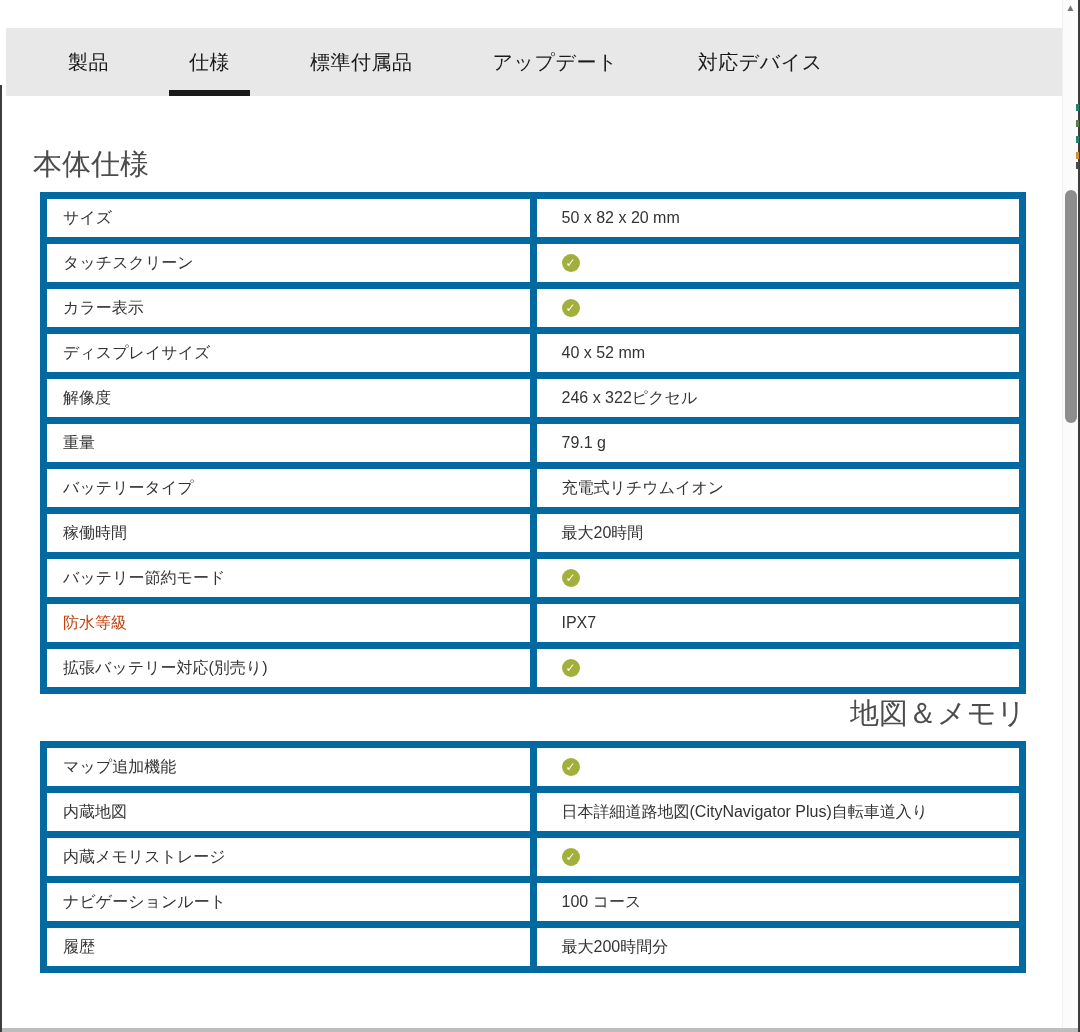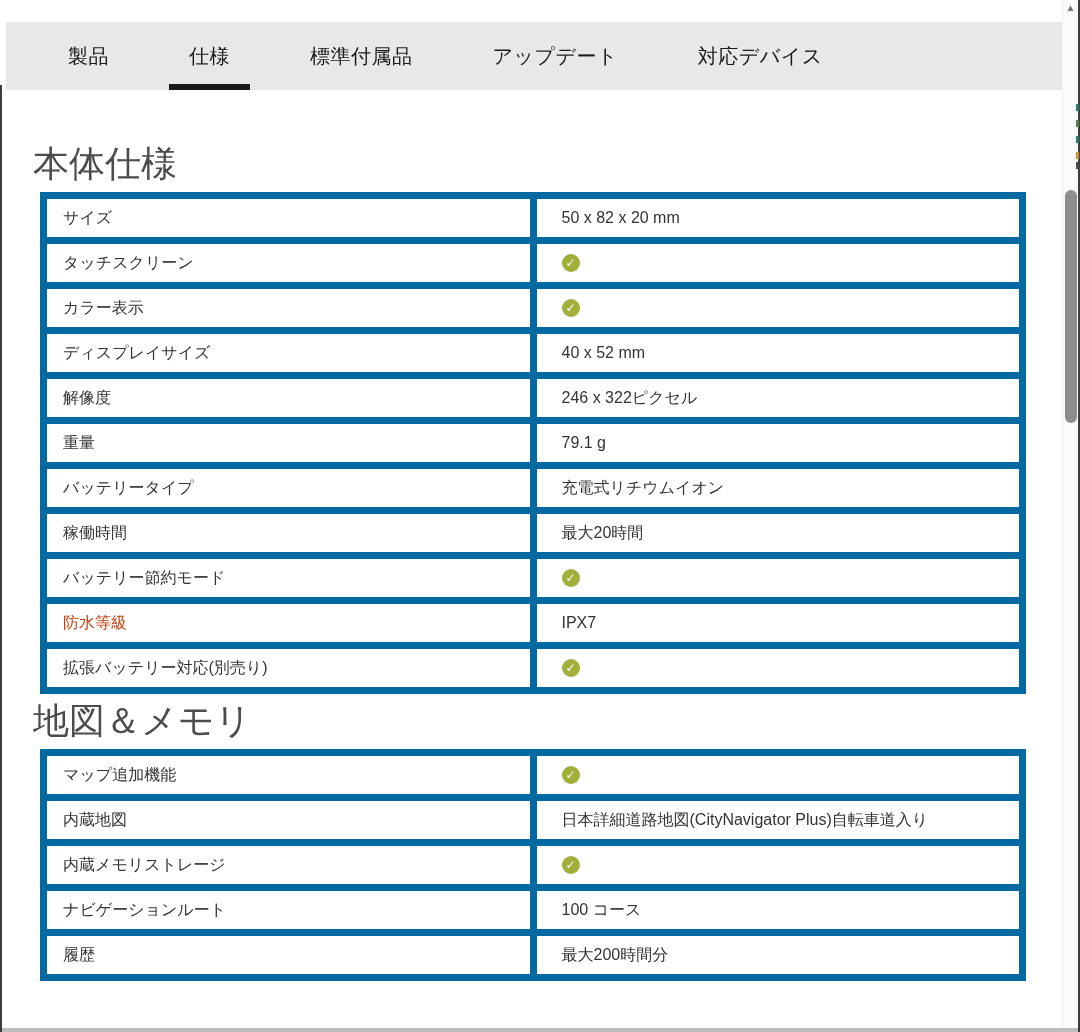--- a/index.html
+++ b/index.html
@@ -6,21 +6,21 @@
   html, body { width: 1080px; height: 1032px; background: #fff; }
   body {
     font-family: "Liberation Sans", "DejaVu Sans", sans-serif;
     color: #333;
     overflow: hidden;
   }
   .page { position: relative; width: 1080px; height: 1032px; background: #fff; overflow: hidden; }
 
   
   .tabbar {
-    position: absolute; left: 6px; top: 22px; right: 18px; height: 68px;
+    position: absolute; left: 6px; top: 28px; right: 18px; height: 68px;
     background: #e8e8e8;
     display: flex; align-items: stretch;
     padding-left: 42px;
   }
   .tab {
     position: relative;
     display: flex; align-items: center;
     padding: 0 20px;
     margin-right: 40px;
     font-size: 20px; color: #1a1a1a;
@@ -29,25 +29,25 @@
     white-space: nowrap;
   }
   .tab.active::after {
     content: ""; position: absolute; left: 0; right: 0; bottom: 0;
     height: 6px; background: #1a1a1a;
   }
 
   
   .content { position: absolute; left: 33px; top: 78px; width: 993px; }
   h2.section-title {
-    font-size: 36px; font-weight: 400; color: #4c4c4c;
+    font-size: 29px; font-weight: 400; color: #4c4c4c;
     line-height: 30px;
   }
   .section:first-child h2.section-title { margin-top: 71px; }
-  .section + .section h2.section-title { margin-top: 12px; }
+  .section + .section h2.section-title { margin-top: 4px; text-align: right; }
 
   table.spec-table {
     width: 986px; margin-left: 7px; margin-top: 13px;
     border-collapse: collapse; table-layout: fixed;
   }
   .spec-table td {
     height: 45px;
     border: 7px solid #0369a1;
     font-size: 16px; color: #333;
     vertical-align: middle;

